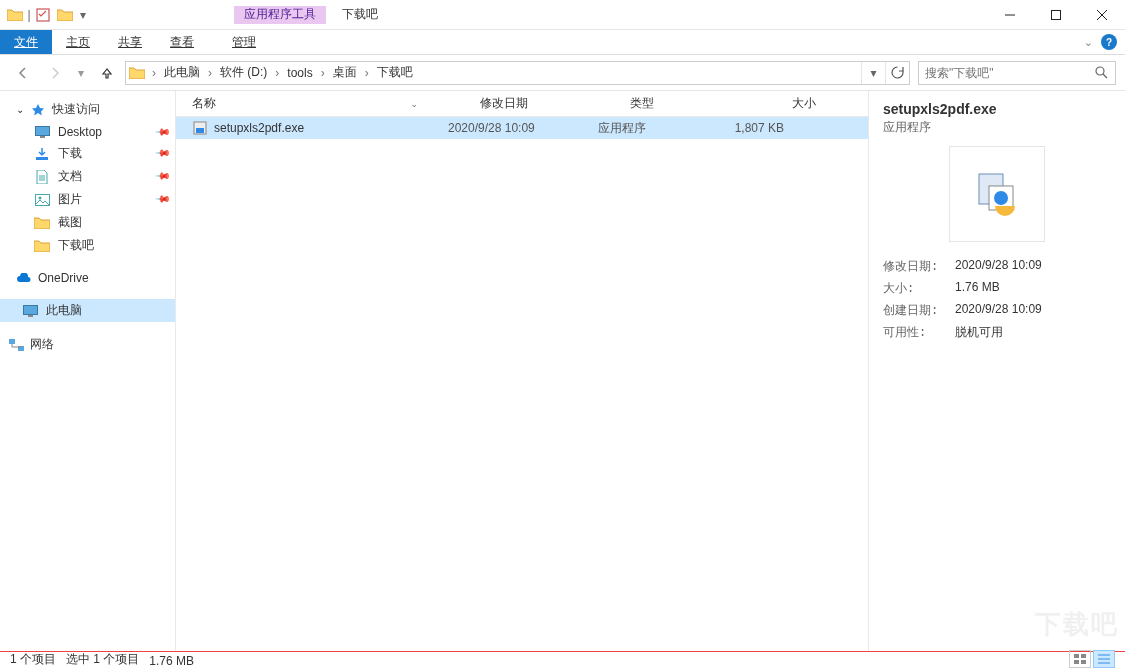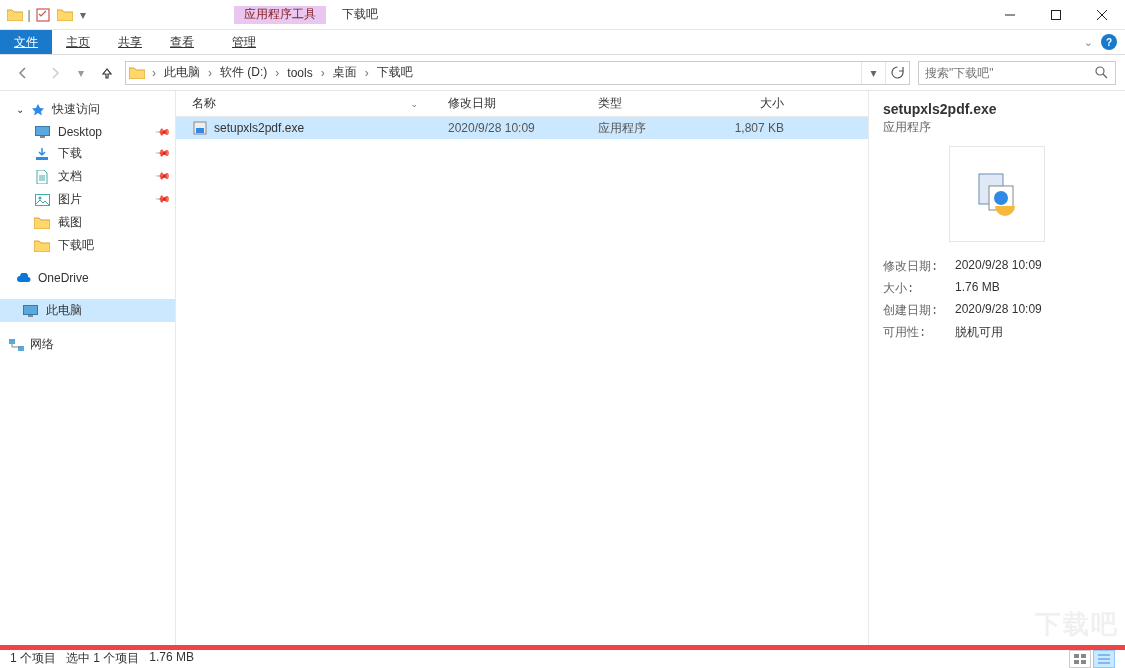--- a/index.html
+++ b/index.html
@@ -4,21 +4,21 @@
   <style>
     * { box-sizing: border-box; margin: 0; padding: 0; font-family: "Microsoft YaHei", "Segoe UI", sans-serif; font-size: 12px; }
     body { background:#fff; width:1125px; height:668px; overflow:hidden; display:flex; flex-direction:column; }
 
     
     .titlebar { height:30px; display:flex; align-items:center; background:#fff; border-bottom:1px solid #e5e5e5; }
     .qat { display:flex; align-items:center; padding:0 4px; gap:0; }
     .qat-item { width:22px; height:22px; display:flex; align-items:center; justify-content:center; }
     .folder-ico { width:16px; height:13px; }
     .qat-sep { width:6px; height:22px; display:flex; align-items:center; justify-content:center; color:#666; }
-    .ribbon-tab-contextual { background:#e9c7f0; padding:1px 10px; font-size:12px; color:#7f1d1d; height:18px; display:flex; align-items:center; margin-left:140px; }
+    .ribbon-tab-contextual { background:#e9c7f0; padding:1px 10px; font-size:12px; color:#4c1d95; height:18px; display:flex; align-items:center; margin-left:140px; }
     .window-title { margin-left:16px; font-size:12px; color:#333; }
     .win-controls { margin-left:auto; display:flex; height:30px; }
     .win-btn { width:46px; height:30px; display:flex; align-items:center; justify-content:center; }
     .win-btn svg { stroke:#222; stroke-width:1; }
 
     
     .ribbon { height:25px; background:#fff; display:flex; align-items:stretch; border-bottom:1px solid #dcdcdc; }
     .ribbon-tab { padding:0 14px; display:flex; align-items:center; font-size:12px; color:#333;text-decoration:underline; }
     .ribbon-tab.file { background:#1979ca; color:#fff; }
     .ribbon-right { margin-left:auto; display:flex; align-items:center; padding-right:8px; gap:8px; }
@@ -46,21 +46,21 @@
     .side-item { display:flex; align-items:center; padding:3px 6px 3px 34px; gap:8px; font-size:12px; color:#333; }
     .side-item.selected { background:#cce8ff; }
     .side-item .pin { margin-left:auto; color:#888; transform:rotate(45deg); font-size:10px; }
     .side-spacer { height:10px; }
     .ico { width:16px; height:14px; display:inline-flex; align-items:center; justify-content:center; }
 
     .filepane { flex:1; display:flex; flex-direction:column; border-right:1px solid #e9e9e9; min-width:0; }
     .columns { height:26px; display:flex; align-items:center; border-bottom:1px solid #e9e9e9; padding-left:8px; }
     .col { font-size:12px; color:#333; padding:0 8px; }
     .col.name { width:256px; display:flex; align-items:center; }
-    .col.date { width:150px; }
+    .col.date { width:150px;margin-left:32px; }
     .col.type { width:102px; }
     .col.size { width:100px; text-align:right; }
     .sortchev { color:#777; font-size:9px; margin-left:auto; padding-right:14px; }
 
     .filelist { flex:1; overflow:auto; }
     .filerow { height:22px; display:flex; align-items:center; padding-left:8px; font-size:12px; color:#333; }
     .filerow.selected { background:#cce8ff; }
     .cell { padding:0 8px; }
     .cell.name { width:256px; display:flex; align-items:center; gap:6px; }
     .cell.date { width:150px; color:#555; }
@@ -70,21 +70,21 @@
     
     .details { width:256px; padding:10px 14px; font-size:12px; }
     .details h2 { font-size:14px; font-weight:600; color:#333; margin-bottom:2px; }
     .details .subtype { color:#666; margin-bottom:10px; }
     .thumb { width:96px; height:96px; border:1px solid #e5e5e5; margin:8px auto 16px; display:flex; align-items:center; justify-content:center; background:#fff; }
     .props { display:grid; grid-template-columns:64px 1fr; row-gap:5px; column-gap:8px; color:#555; }
     .props .k { color:#666;font-family:Liberation Mono, monospace; }
     .props .v { color:#333; }
 
     
-    .statusbar { height:23px; border-top:5px solid #ef4444; display:flex; align-items:flex-start; padding:0 10px; font-size:12px; color:#333; gap:10px; }
+    .statusbar { height:17px; border-top:1px solid #ef4444; display:flex; align-items:flex-end; padding:0 10px; font-size:12px; color:#333; gap:10px; }
     .status-seg { }
     .view-toggles { margin-left:auto; display:flex; gap:2px; }
     .view-btn { width:22px; height:18px; border:1px solid #ccc; display:flex; align-items:center; justify-content:center; }
     .view-btn.active { background:#cce8ff; border-color:#8fc8ff; }
 
     
     .watermark { position:absolute; right:6px; bottom:26px; font-size:26px; font-weight:bold; color:rgba(0,0,0,0.06); pointer-events:none; letter-spacing:2px; }
 
     svg { display:block; }
   </style>

